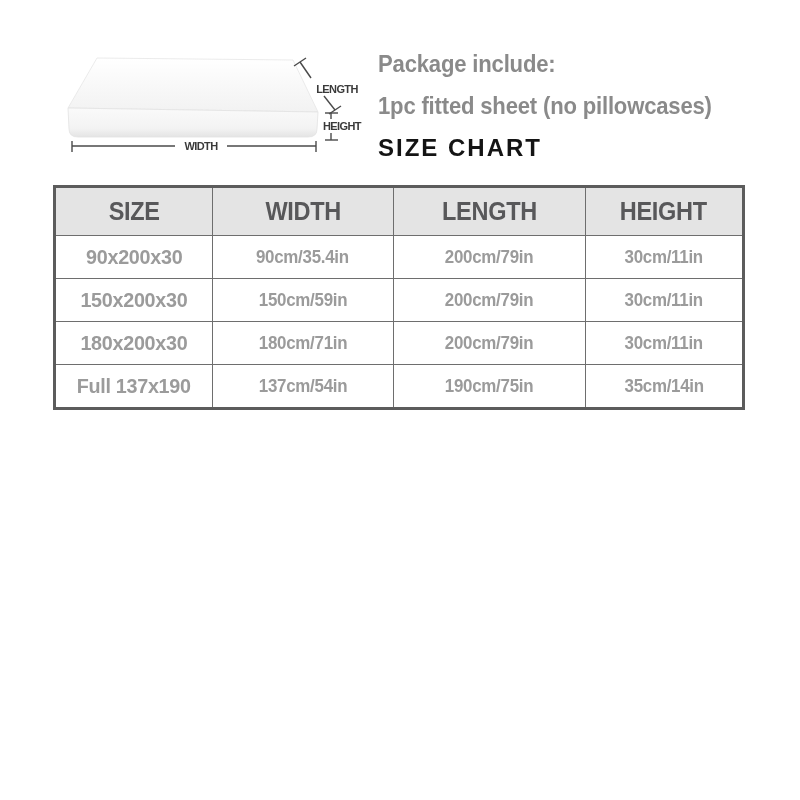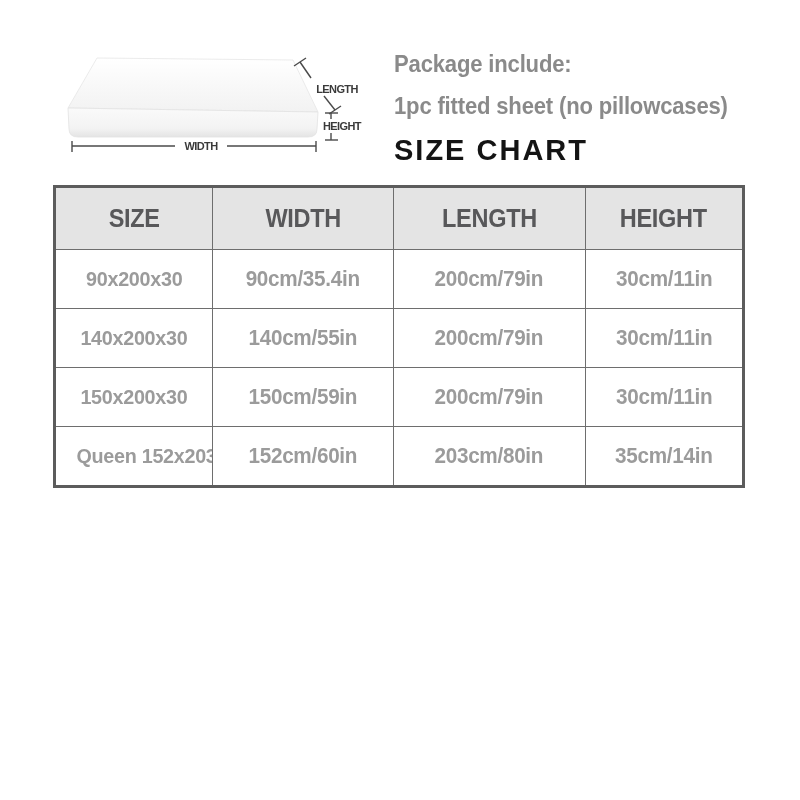--- a/index.html
+++ b/index.html
@@ -16,67 +16,67 @@
 
   
   .mattress-svg { position: absolute; left: 55px; top: 42px; }
   .dim-label {
     font-family: "Liberation Sans", sans-serif;
     font-weight: bold;
     fill: #3a3a3a;
   }
 
   
-  .intro { position: absolute; left: 394px; top: 50px; width: 400px; }
+  .intro { position: absolute; left: 378px; top: 50px; width: 400px; }
   .intro-line {
     color: #8a8a8a;
     font-size: 24px;
     font-weight: bold;
     transform: scaleX(0.92);
     transform-origin: 0 0;
     white-space: nowrap;
     margin: 0 0 14px 0;
     letter-spacing: -0.2px;
   }
   .size-chart-title {
     color: #141414;
-    font-size: 29px;
+    font-size: 24px;
     font-weight: bold;
     letter-spacing: 2px;
     margin: 3px 0 0 0;
     white-space: nowrap;
   }
 
   
   .size-table {
     position: absolute;
     left: 53px;
     top: 185px;
     width: 692px;
     border-collapse: collapse;
     table-layout: fixed;
     border: 3px solid #5c5c5c;
   }
   .size-table th, .size-table td {
     border: 1.5px solid #6e6e6e;
     text-align: center;
     vertical-align: middle;
-    padding: 16px;
+    padding: 9px;
     overflow: hidden;
   }
   .size-table thead tr { height: 44px; background: #e4e4e4; }
   .size-table tbody tr { height: 33px; background: #ffffff; }
   .size-table th {
     color: #58585a;
     font-size: 25px;
     font-weight: bold;
   }
   .size-table td {
     color: #9b9b9b;
-    font-size: 22px;
+    font-size: 18px;
     font-weight: bold;
   }
   .size-table td.size-col { font-size: 21px; }
   .cnd {
     display: inline-block;
     transform: scaleX(0.94);
     transform-origin: center;
     letter-spacing: -0.3px;
     white-space: nowrap;
   }
@@ -150,33 +150,33 @@
       </tr>
     </thead>
     <tbody>
       <tr>
         <td class="size-col"><span class="cnd">90x200x30</span></td>
         <td><span class="cnd">90cm/35.4in</span></td>
         <td><span class="cnd">200cm/79in</span></td>
         <td><span class="cnd">30cm/11in</span></td>
       </tr>
       <tr>
-        <td class="size-col"><span class="cnd">140x200x30</span></td>
-        <td><span class="cnd">140cm/55in</span></td>
-        <td><span class="cnd">200cm/79in</span></td>
-        <td><span class="cnd">30cm/11in</span></td>
-      </tr>
-      <tr>
         <td class="size-col"><span class="cnd">150x200x30</span></td>
         <td><span class="cnd">150cm/59in</span></td>
         <td><span class="cnd">200cm/79in</span></td>
         <td><span class="cnd">30cm/11in</span></td>
       </tr>
       <tr>
-        <td class="size-col"><span class="cnd">Queen 152x203</span></td>
-        <td><span class="cnd">152cm/60in</span></td>
-        <td><span class="cnd">203cm/80in</span></td>
+        <td class="size-col"><span class="cnd">180x200x30</span></td>
+        <td><span class="cnd">180cm/71in</span></td>
+        <td><span class="cnd">200cm/79in</span></td>
+        <td><span class="cnd">30cm/11in</span></td>
+      </tr>
+      <tr>
+        <td class="size-col"><span class="cnd">Full 137x190</span></td>
+        <td><span class="cnd">137cm/54in</span></td>
+        <td><span class="cnd">190cm/75in</span></td>
         <td><span class="cnd">35cm/14in</span></td>
       </tr>
     </tbody>
   </table>
 
 </div>
 
 </body></html>

